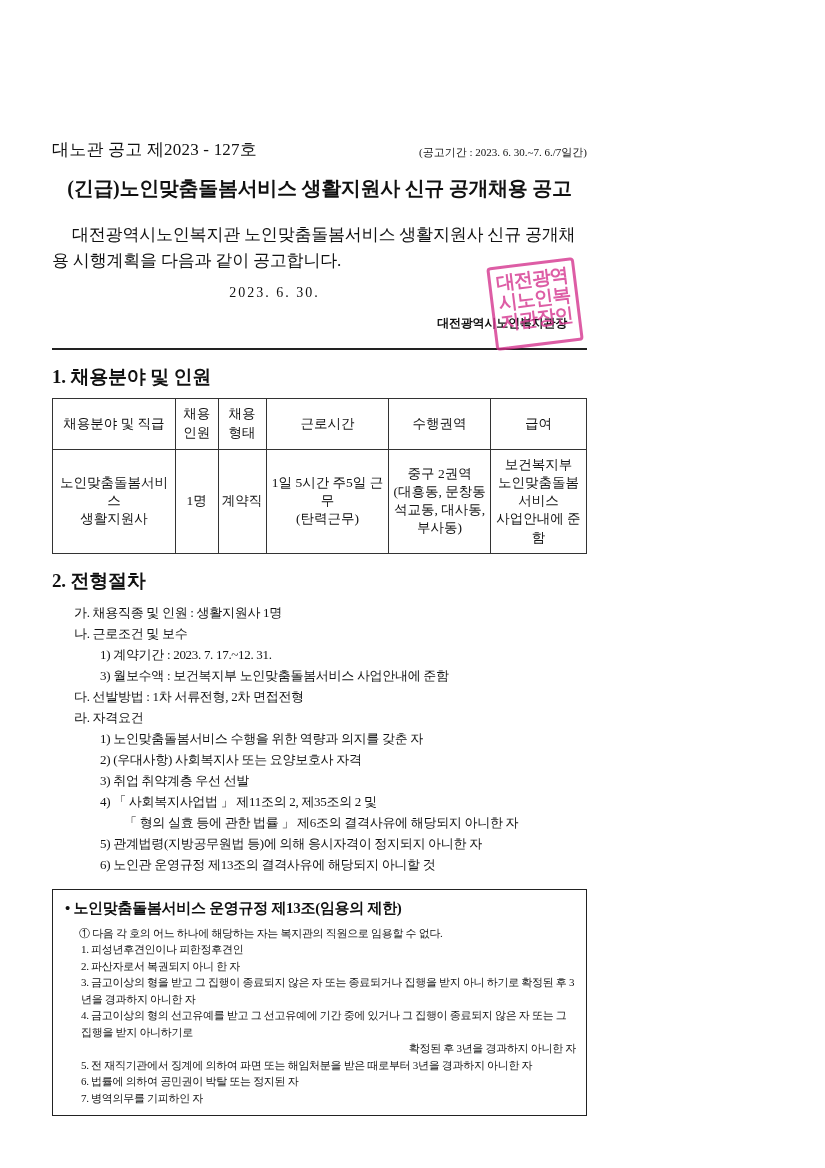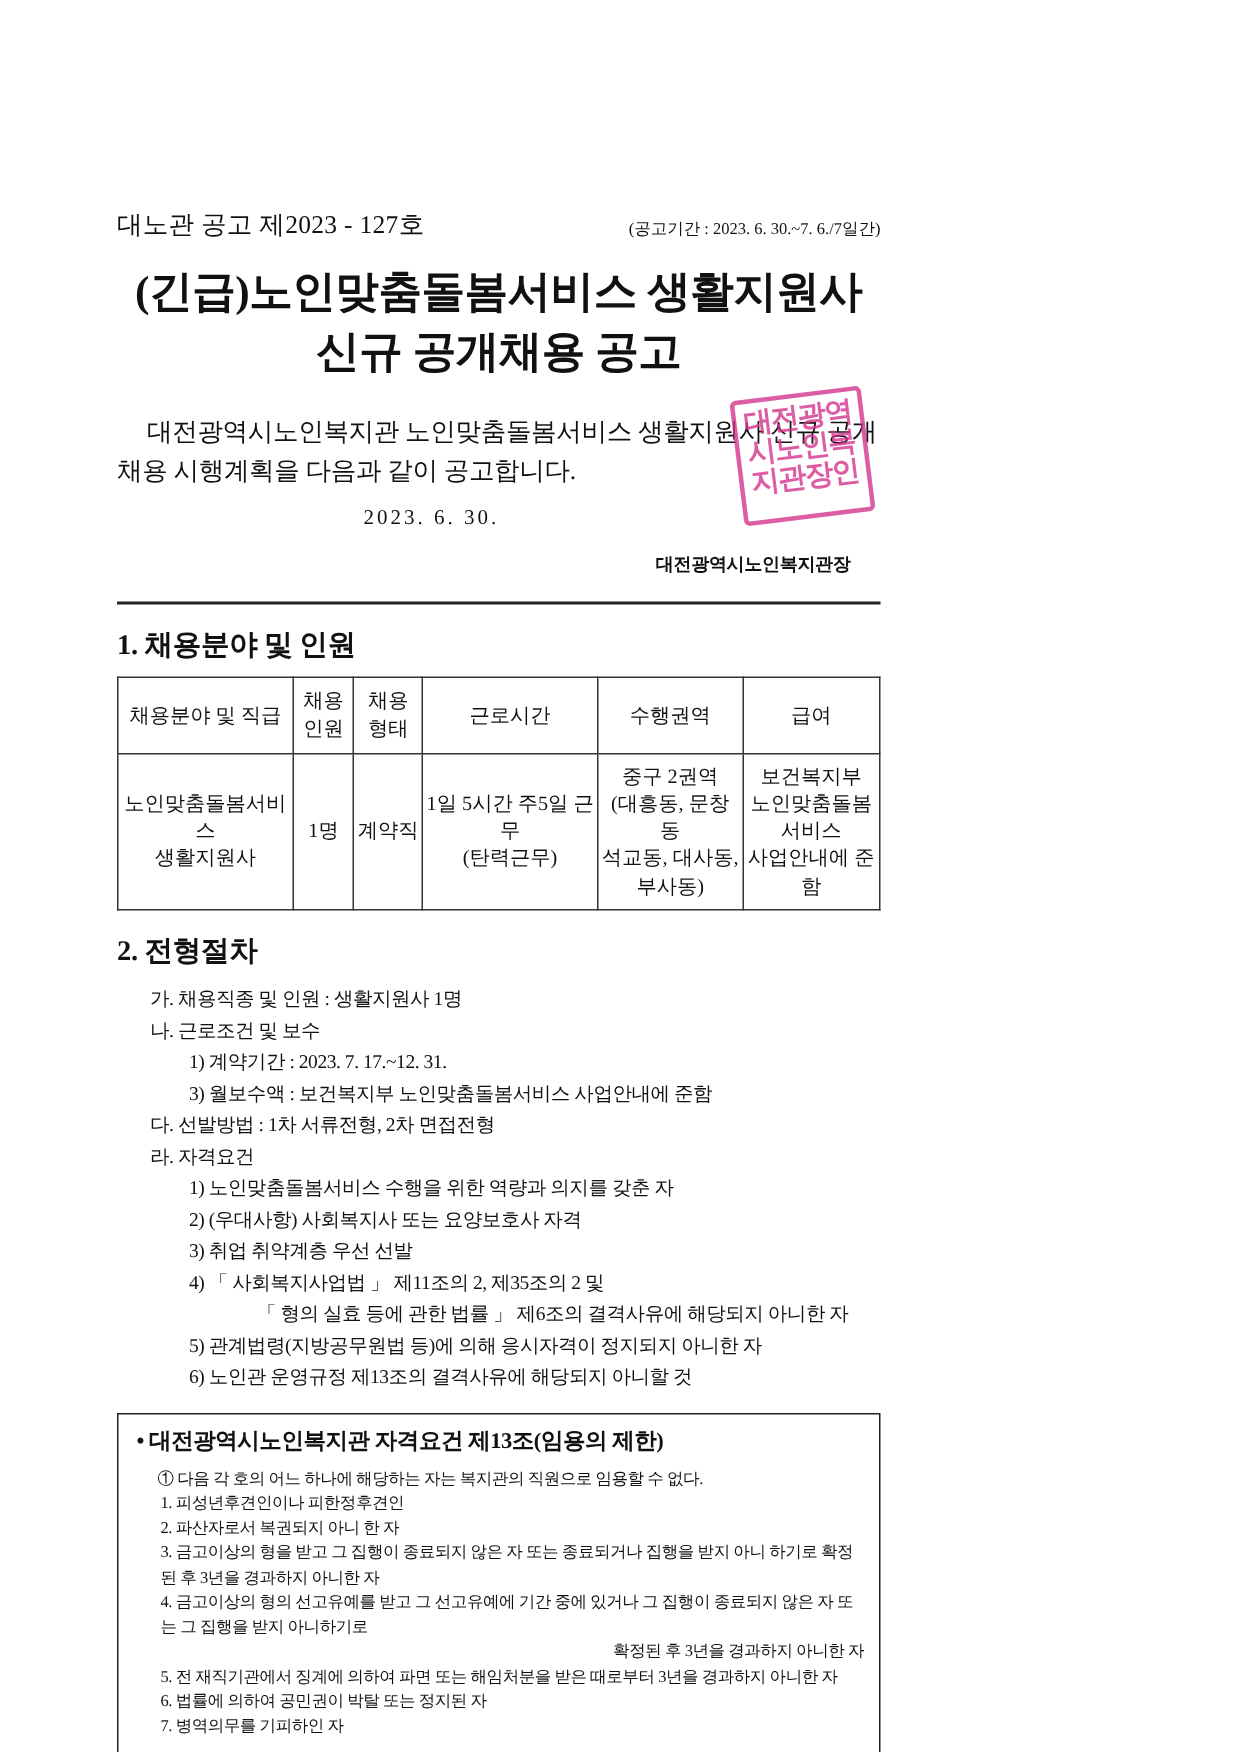--- a/index.html
+++ b/index.html
@@ -13,21 +13,21 @@
     font-family: "Liberation Serif", "DejaVu Serif", serif;
     color: #111111;
     position: relative;
     overflow: hidden;
   }
   .page {
     position: relative;
     width: 659px;
     height: 1168px;
     box-sizing: border-box;
-    padding: 138px 72px 0 78px;
+    padding: 138px 72px 0 52px;
   }
 
   
   .header-row {
     display: flex;
     align-items: flex-end;
     justify-content: space-between;
     margin-bottom: 14px;
   }
   .notice-no {
@@ -36,21 +36,21 @@
   }
   .notice-period {
     font-size: 11px;
     white-space: nowrap;
     padding-bottom: 1px;
   }
 
   
   .doc-title {
     text-align: center;
-    font-size: 29px;
+    font-size: 20px;
     font-weight: bold;
     letter-spacing: -0.3px;
     margin: 6px 0 20px 0;
   }
 
   
   .intro {
     font-size: 17px;
     line-height: 1.55;
     text-indent: 20px;
@@ -139,21 +139,21 @@
   .col-f { width: 18%; }
 
   
   .outline {
     font-size: 13px;
     line-height: 1.62;
     letter-spacing: -0.3px;
   }
   .lvl1 { margin-left: 22px; }
   .lvl2 { margin-left: 48px; }
-  .lvl3 { margin-left: 72px; text-align: center; }
+  .lvl3 { margin-left: 72px; }
 
   
   .regbox {
     border: 1.5px solid #222;
     margin-top: 14px;
     padding: 7px 10px 9px 12px;
     font-size: 11px;
     line-height: 1.5;
     letter-spacing: -0.3px;
   }
@@ -240,21 +240,21 @@
       <div class="lvl2">1) 노인맞춤돌봄서비스 수행을 위한 역량과 의지를 갖춘 자</div>
       <div class="lvl2">2) (우대사항) 사회복지사 또는 요양보호사 자격</div>
       <div class="lvl2">3) 취업 취약계층 우선 선발</div>
       <div class="lvl2">4) 「 사회복지사업법 」 제11조의 2, 제35조의 2 및</div>
       <div class="lvl3">「 형의 실효 등에 관한 법률 」 제6조의 결격사유에 해당되지 아니한 자</div>
       <div class="lvl2">5) 관계법령(지방공무원법 등)에 의해 응시자격이 정지되지 아니한 자</div>
       <div class="lvl2">6) 노인관 운영규정 제13조의 결격사유에 해당되지 아니할 것</div>
     </div>
 
   <div class="regbox">
-    <div class="rtitle">• 대전광역시노인복지관 자격요건 제13조(임용의 제한)</div>
+    <div class="rtitle">• 노인맞춤돌봄서비스 운영규정 제13조(임용의 제한)</div>
     <div id="reg-lines">
         <div class="r1">① 다음 각 호의 어느 하나에 해당하는 자는 복지관의 직원으로 임용할 수 없다.</div>
         <div class="r2">1. 피성년후견인이나 피한정후견인</div>
         <div class="r2">2. 파산자로서 복권되지 아니 한 자</div>
         <div class="r2">3. 금고이상의 형을 받고 그 집행이 종료되지 않은 자 또는 종료되거나 집행을 받지 아니 하기로 확정된 후 3년을 경과하지 아니한 자</div>
         <div class="r2">4. 금고이상의 형의 선고유예를 받고 그 선고유예에 기간 중에 있거나 그 집행이 종료되지 않은 자 또는 그 집행을 받지 아니하기로</div>
         <div class="r3">확정된 후 3년을 경과하지 아니한 자</div>
         <div class="r2">5. 전 재직기관에서 징계에 의하여 파면 또는 해임처분을 받은 때로부터 3년을 경과하지 아니한 자</div>
         <div class="r2">6. 법률에 의하여 공민권이 박탈 또는 정지된 자</div>
         <div class="r2">7. 병역의무를 기피하인 자</div>

